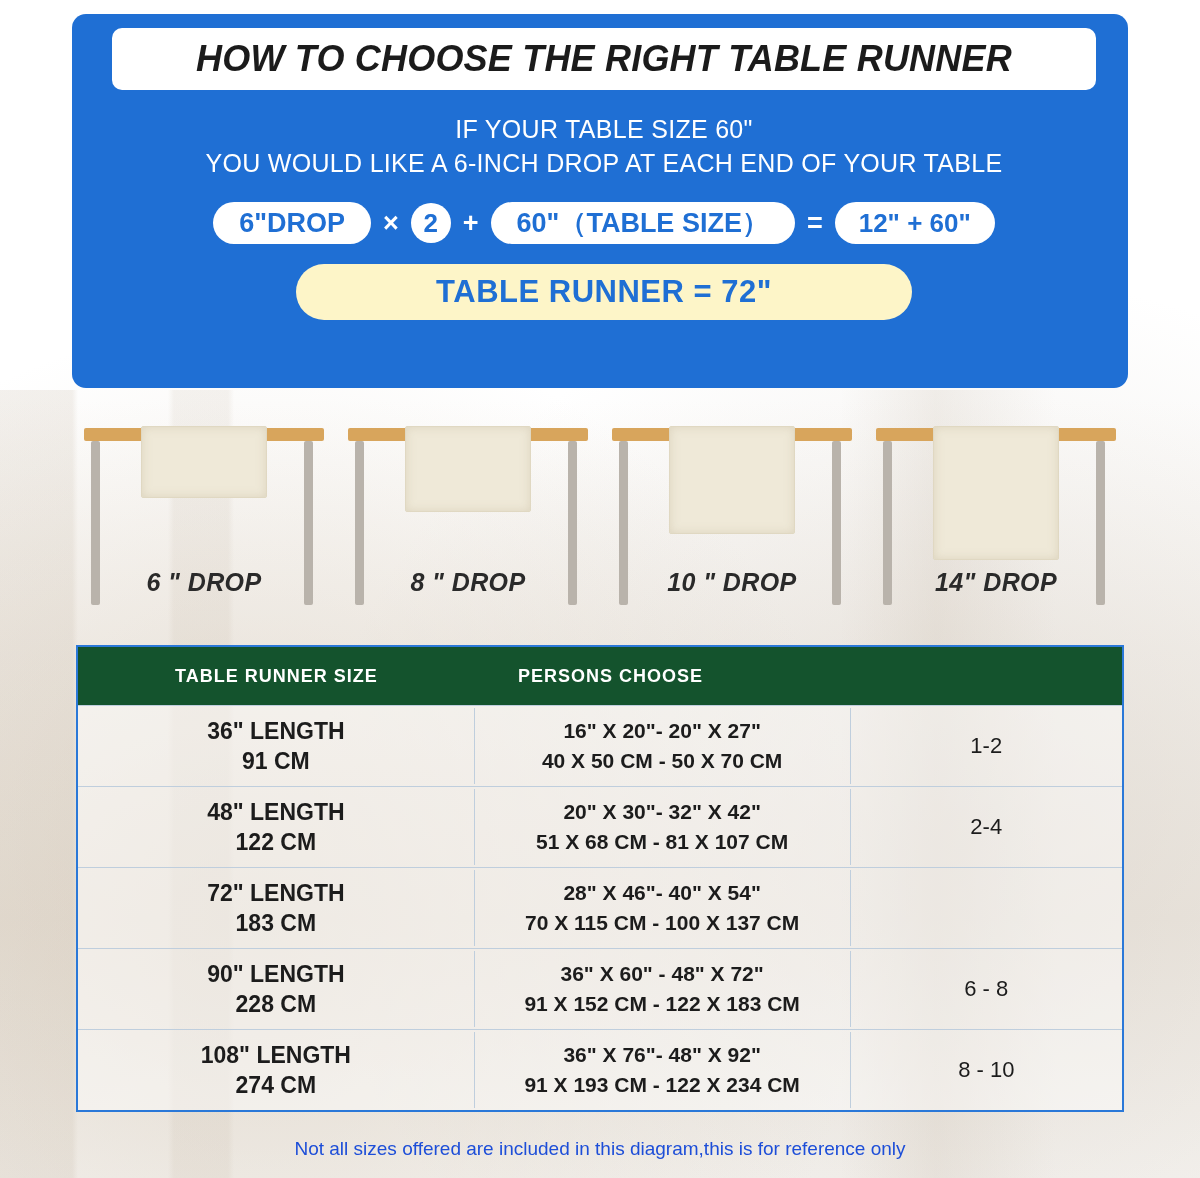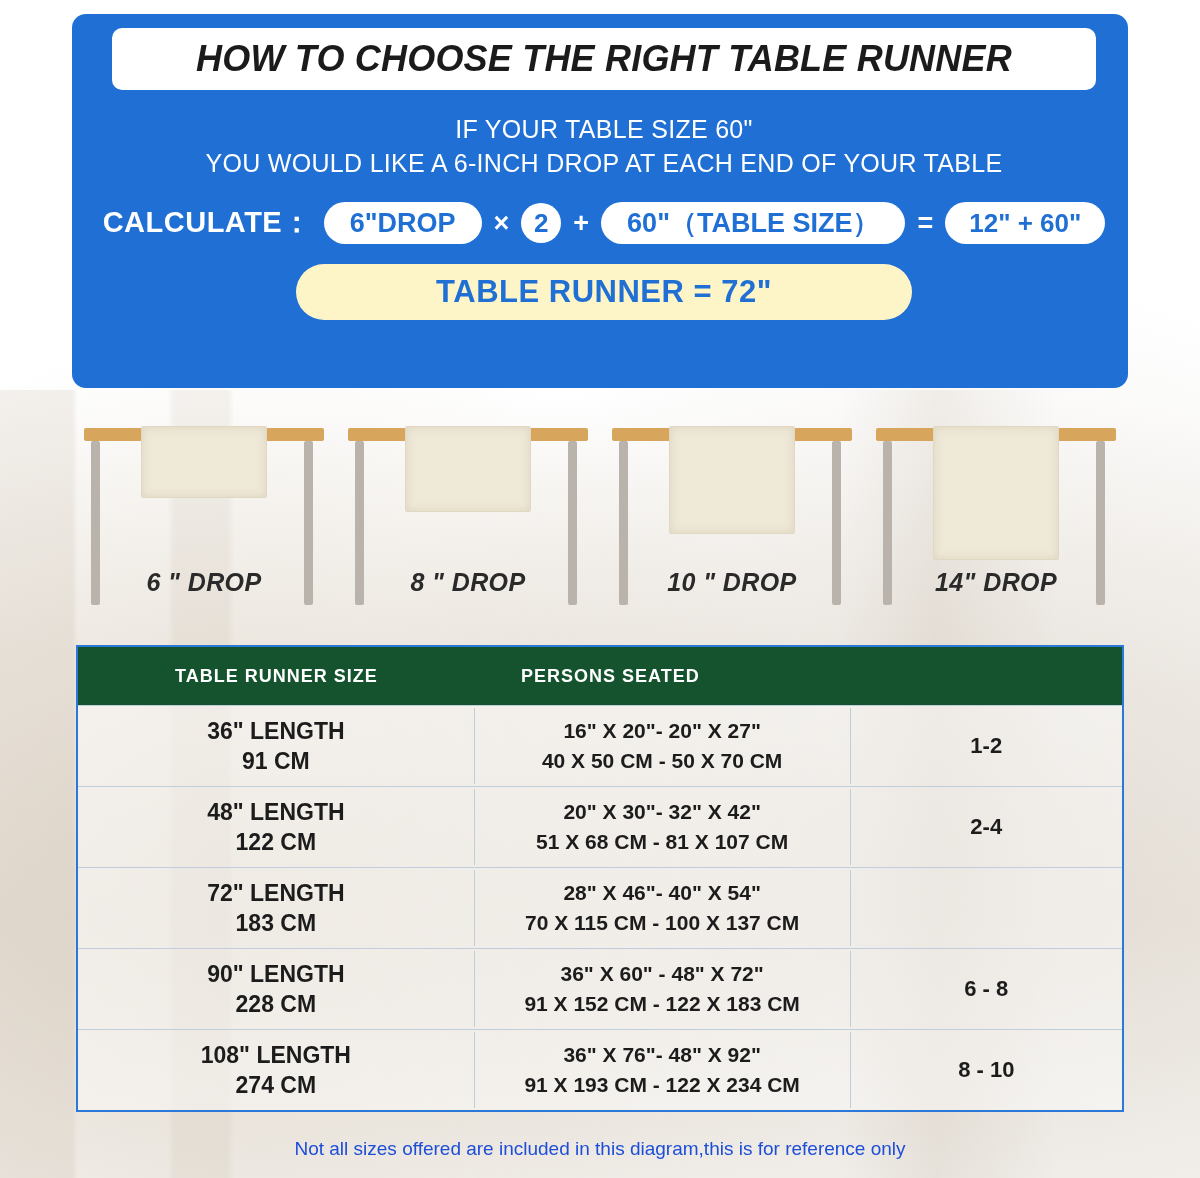--- a/index.html
+++ b/index.html
@@ -221,21 +221,21 @@
   .cell-line-a {
     font-size: 23px;
     font-weight: bold;
     line-height: 30px;
   }
   .cell-line-b {
     font-size: 21px;
     font-weight: bold;
     line-height: 30px;
   }
-  .c3 .cell-line-a { font-size: 22px; font-weight: bold; }
+  .c3 .cell-line-a { font-size: 22px; font-weight: normal; }
   .footnote {
     position: absolute;
     left: 76px;
     top: 1138px;
     width: 1048px;
     text-align: center;
     color: #1d4ed8;
     font-size: 19px;
   }
 </style>
@@ -249,21 +249,20 @@
   <div class="title-bar">
     <span>HOW TO CHOOSE THE RIGHT TABLE RUNNER</span>
   </div>
 
   <div class="sub-lines">
     <div>IF YOUR TABLE SIZE 60"</div>
     <div>YOU WOULD LIKE A 6-INCH DROP AT EACH END OF YOUR TABLE</div>
   </div>
 
   <div class="calc-row">
-    <div class="calc-label">CALCULATE：</div>
     <div class="pill pill-drop">6"DROP</div>
     <div class="op">×</div>
     <div class="pill pill-two">2</div>
     <div class="op">+</div>
     <div class="pill pill-table">60"（TABLE SIZE）</div>
     <div class="op">=</div>
     <div class="pill pill-sum">12" + 60"</div>
   </div>
 
   <div class="result-pill">
@@ -303,21 +302,21 @@
     <div class="leg right"></div>
     <div class="runner" id="runner3" style="height: 132px;"></div>
     <div class="drop-label">14" DROP</div>
   </div>
 </div>
 
 <div class="size-table">
 
   <div class="thead">
     <div class="c1">TABLE RUNNER SIZE</div>
-    <div class="c3">PERSONS SEATED</div>
+    <div class="c3">PERSONS CHOOSE</div>
   </div>
 
   <div class="trow">
     <div class="c1">
       <div class="cell-line-a">36" LENGTH</div>
       <div class="cell-line-a">91 CM</div>
     </div>
     <div class="c2">
       <div class="cell-line-b">16" X 20"- 20" X 27"</div>
       <div class="cell-line-b">40 X 50 CM - 50 X 70 CM</div>

